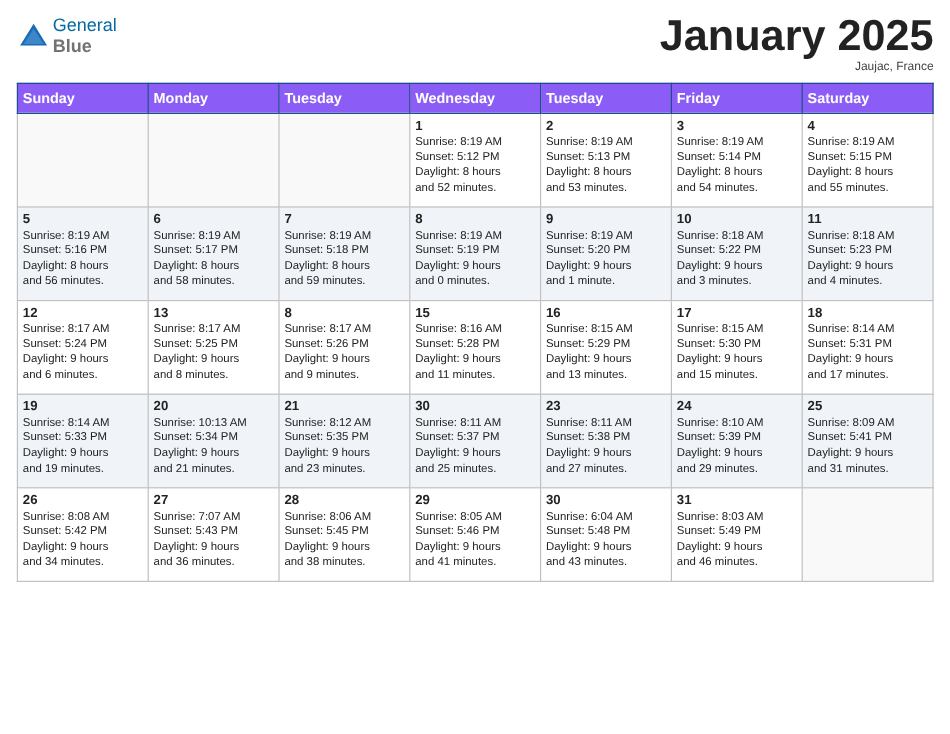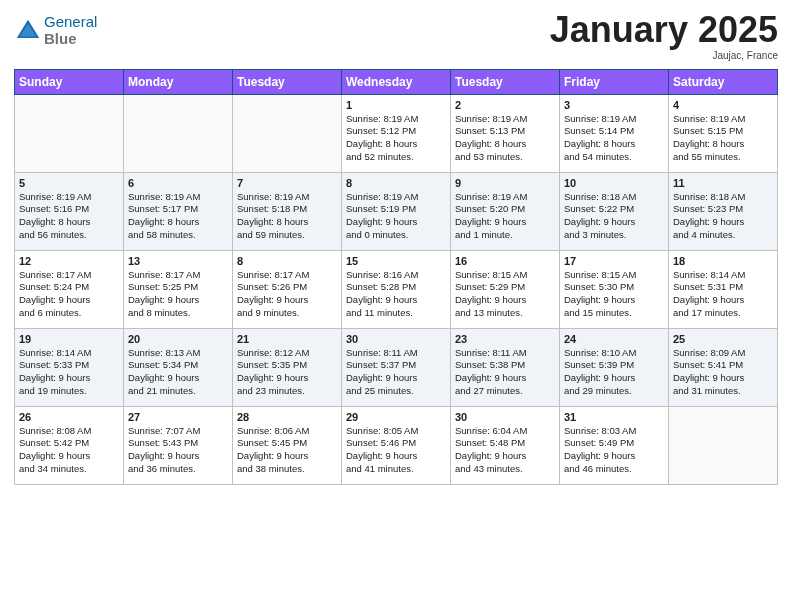--- a/index.html
+++ b/index.html
@@ -273,21 +273,21 @@
         <tr>
           <td>
             <span class="day-number">19</span>
             <div class="day-info" style="white-space: pre-line;">Sunrise: 8:14 AM
 Sunset: 5:33 PM
 Daylight: 9 hours
 and 19 minutes.</div>
           </td>
           <td>
             <span class="day-number">20</span>
-            <div class="day-info" style="white-space: pre-line;">Sunrise: 8:13 AM
+            <div class="day-info" style="white-space: pre-line;">Sunrise: 10:13 AM
 Sunset: 5:34 PM
 Daylight: 9 hours
 and 21 minutes.</div>
           </td>
           <td>
             <span class="day-number">21</span>
             <div class="day-info" style="white-space: pre-line;">Sunrise: 8:12 AM
 Sunset: 5:35 PM
 Daylight: 9 hours
 and 23 minutes.</div>

